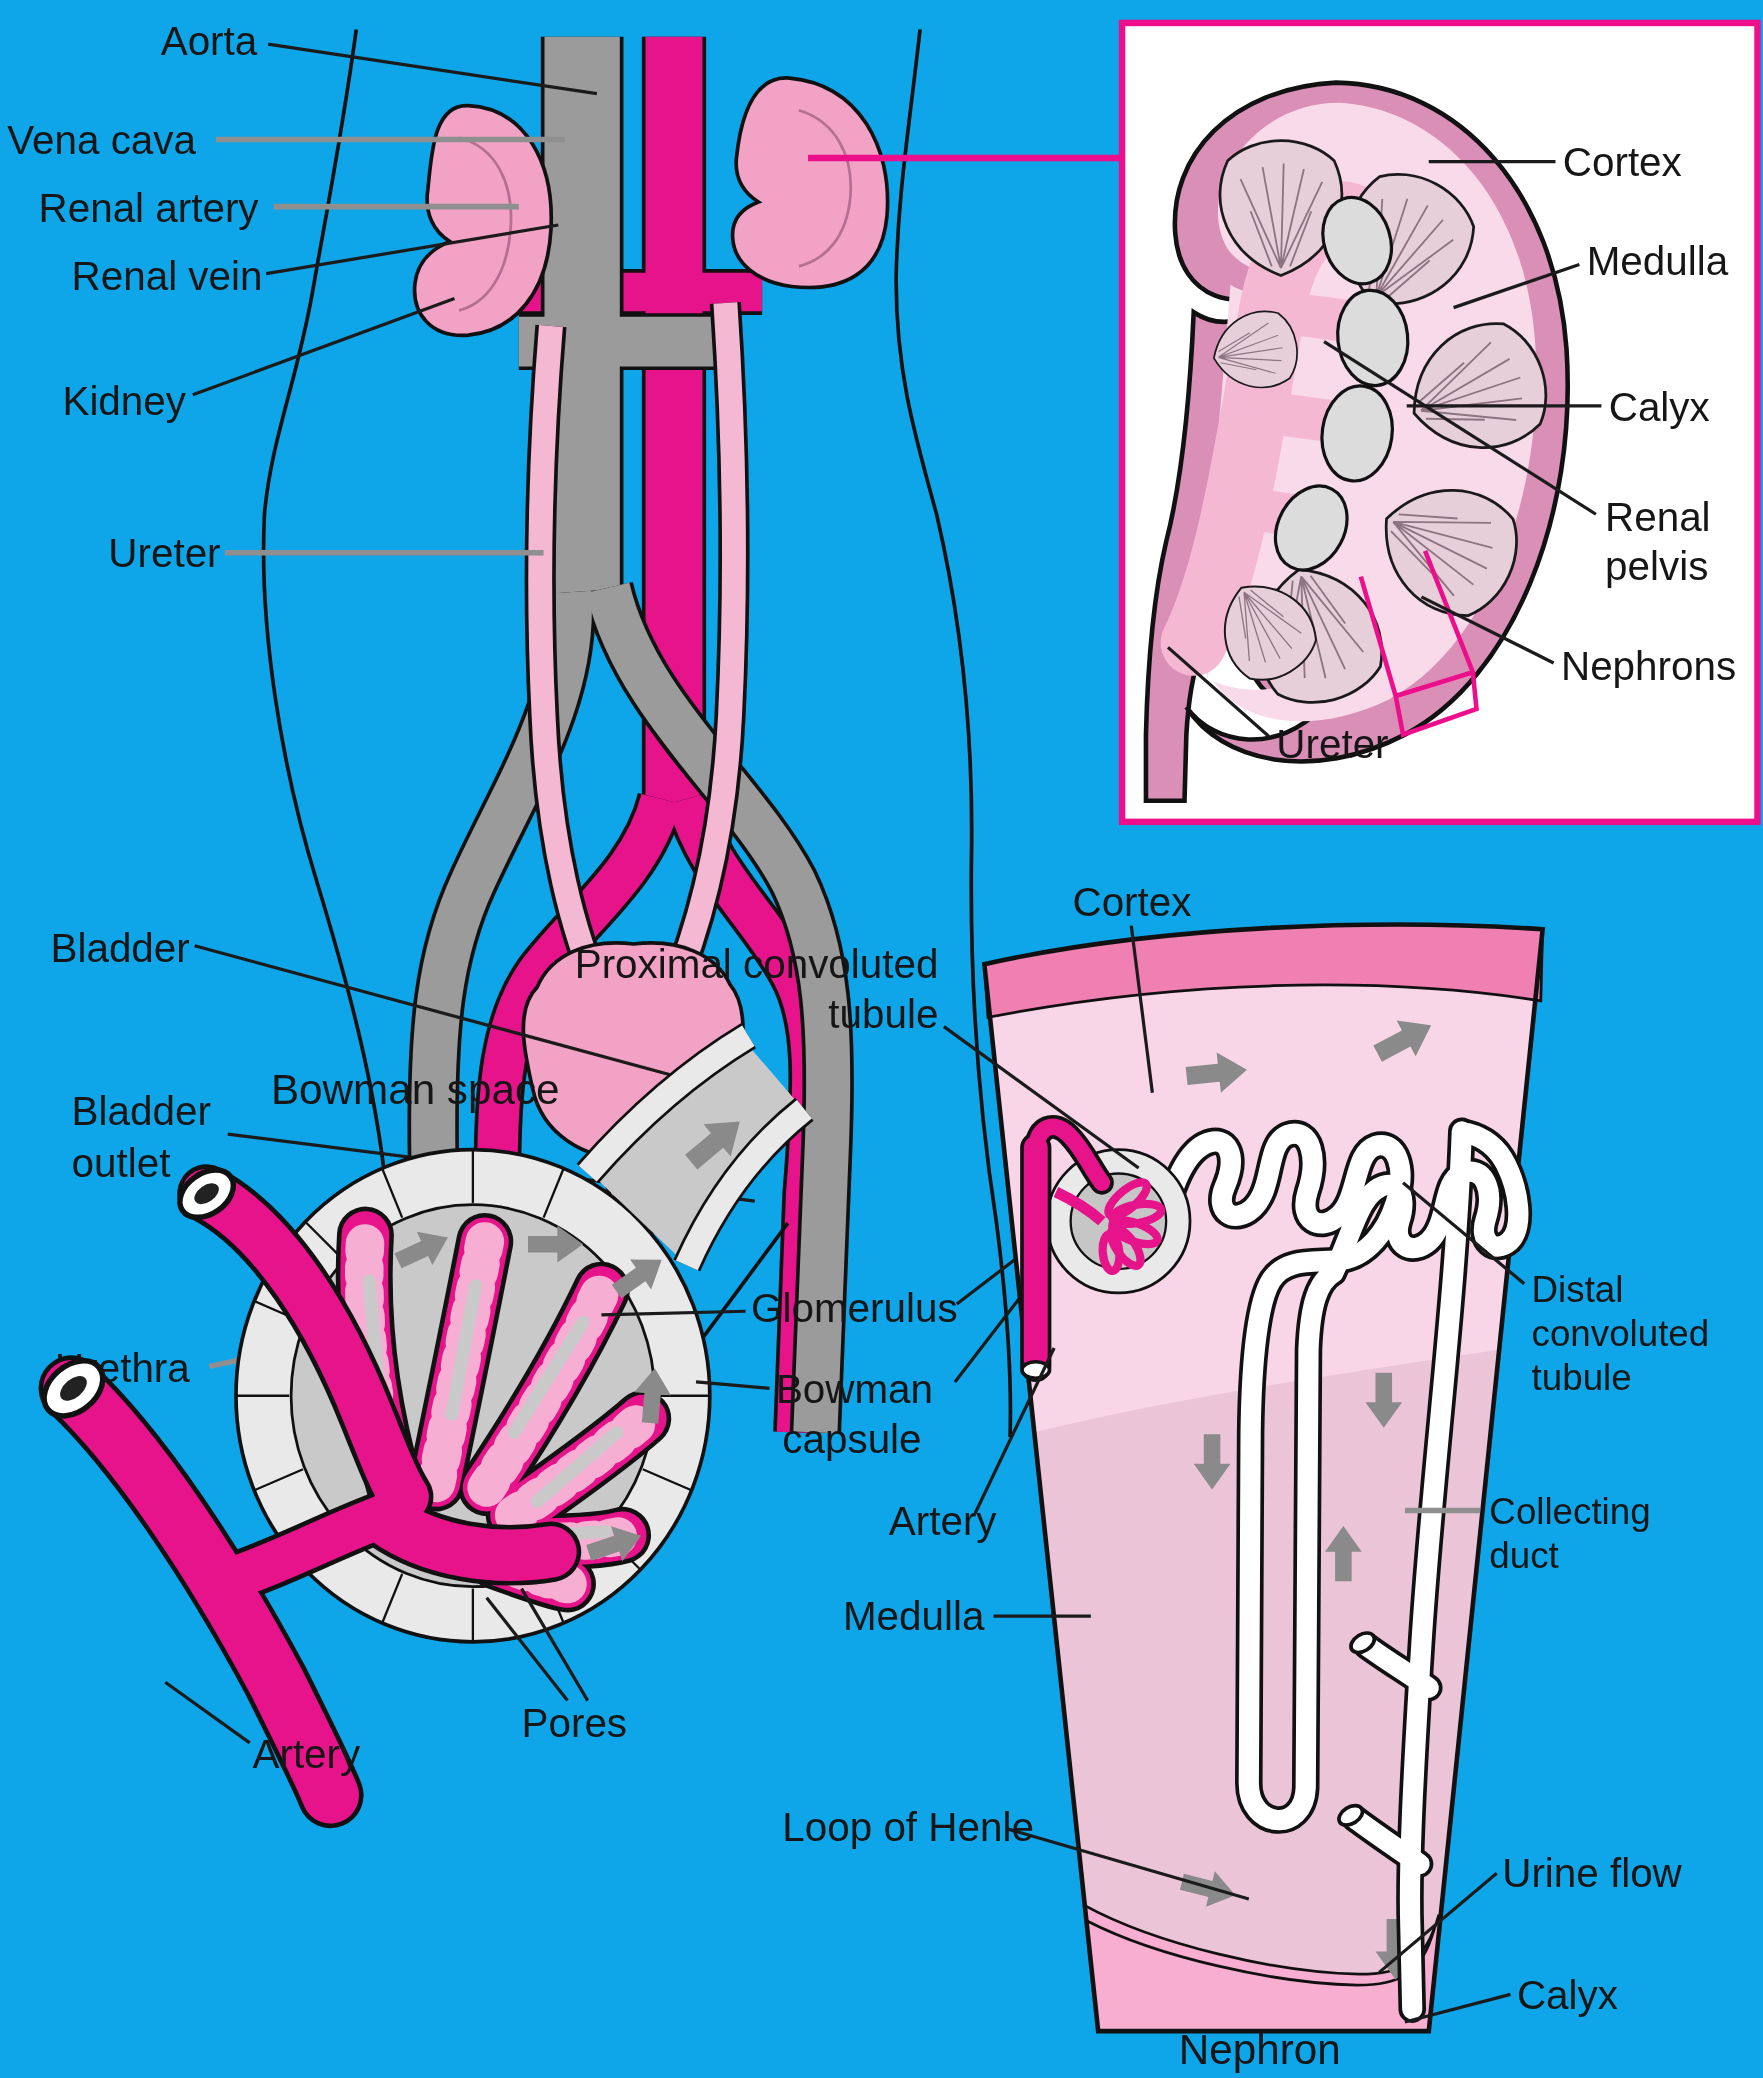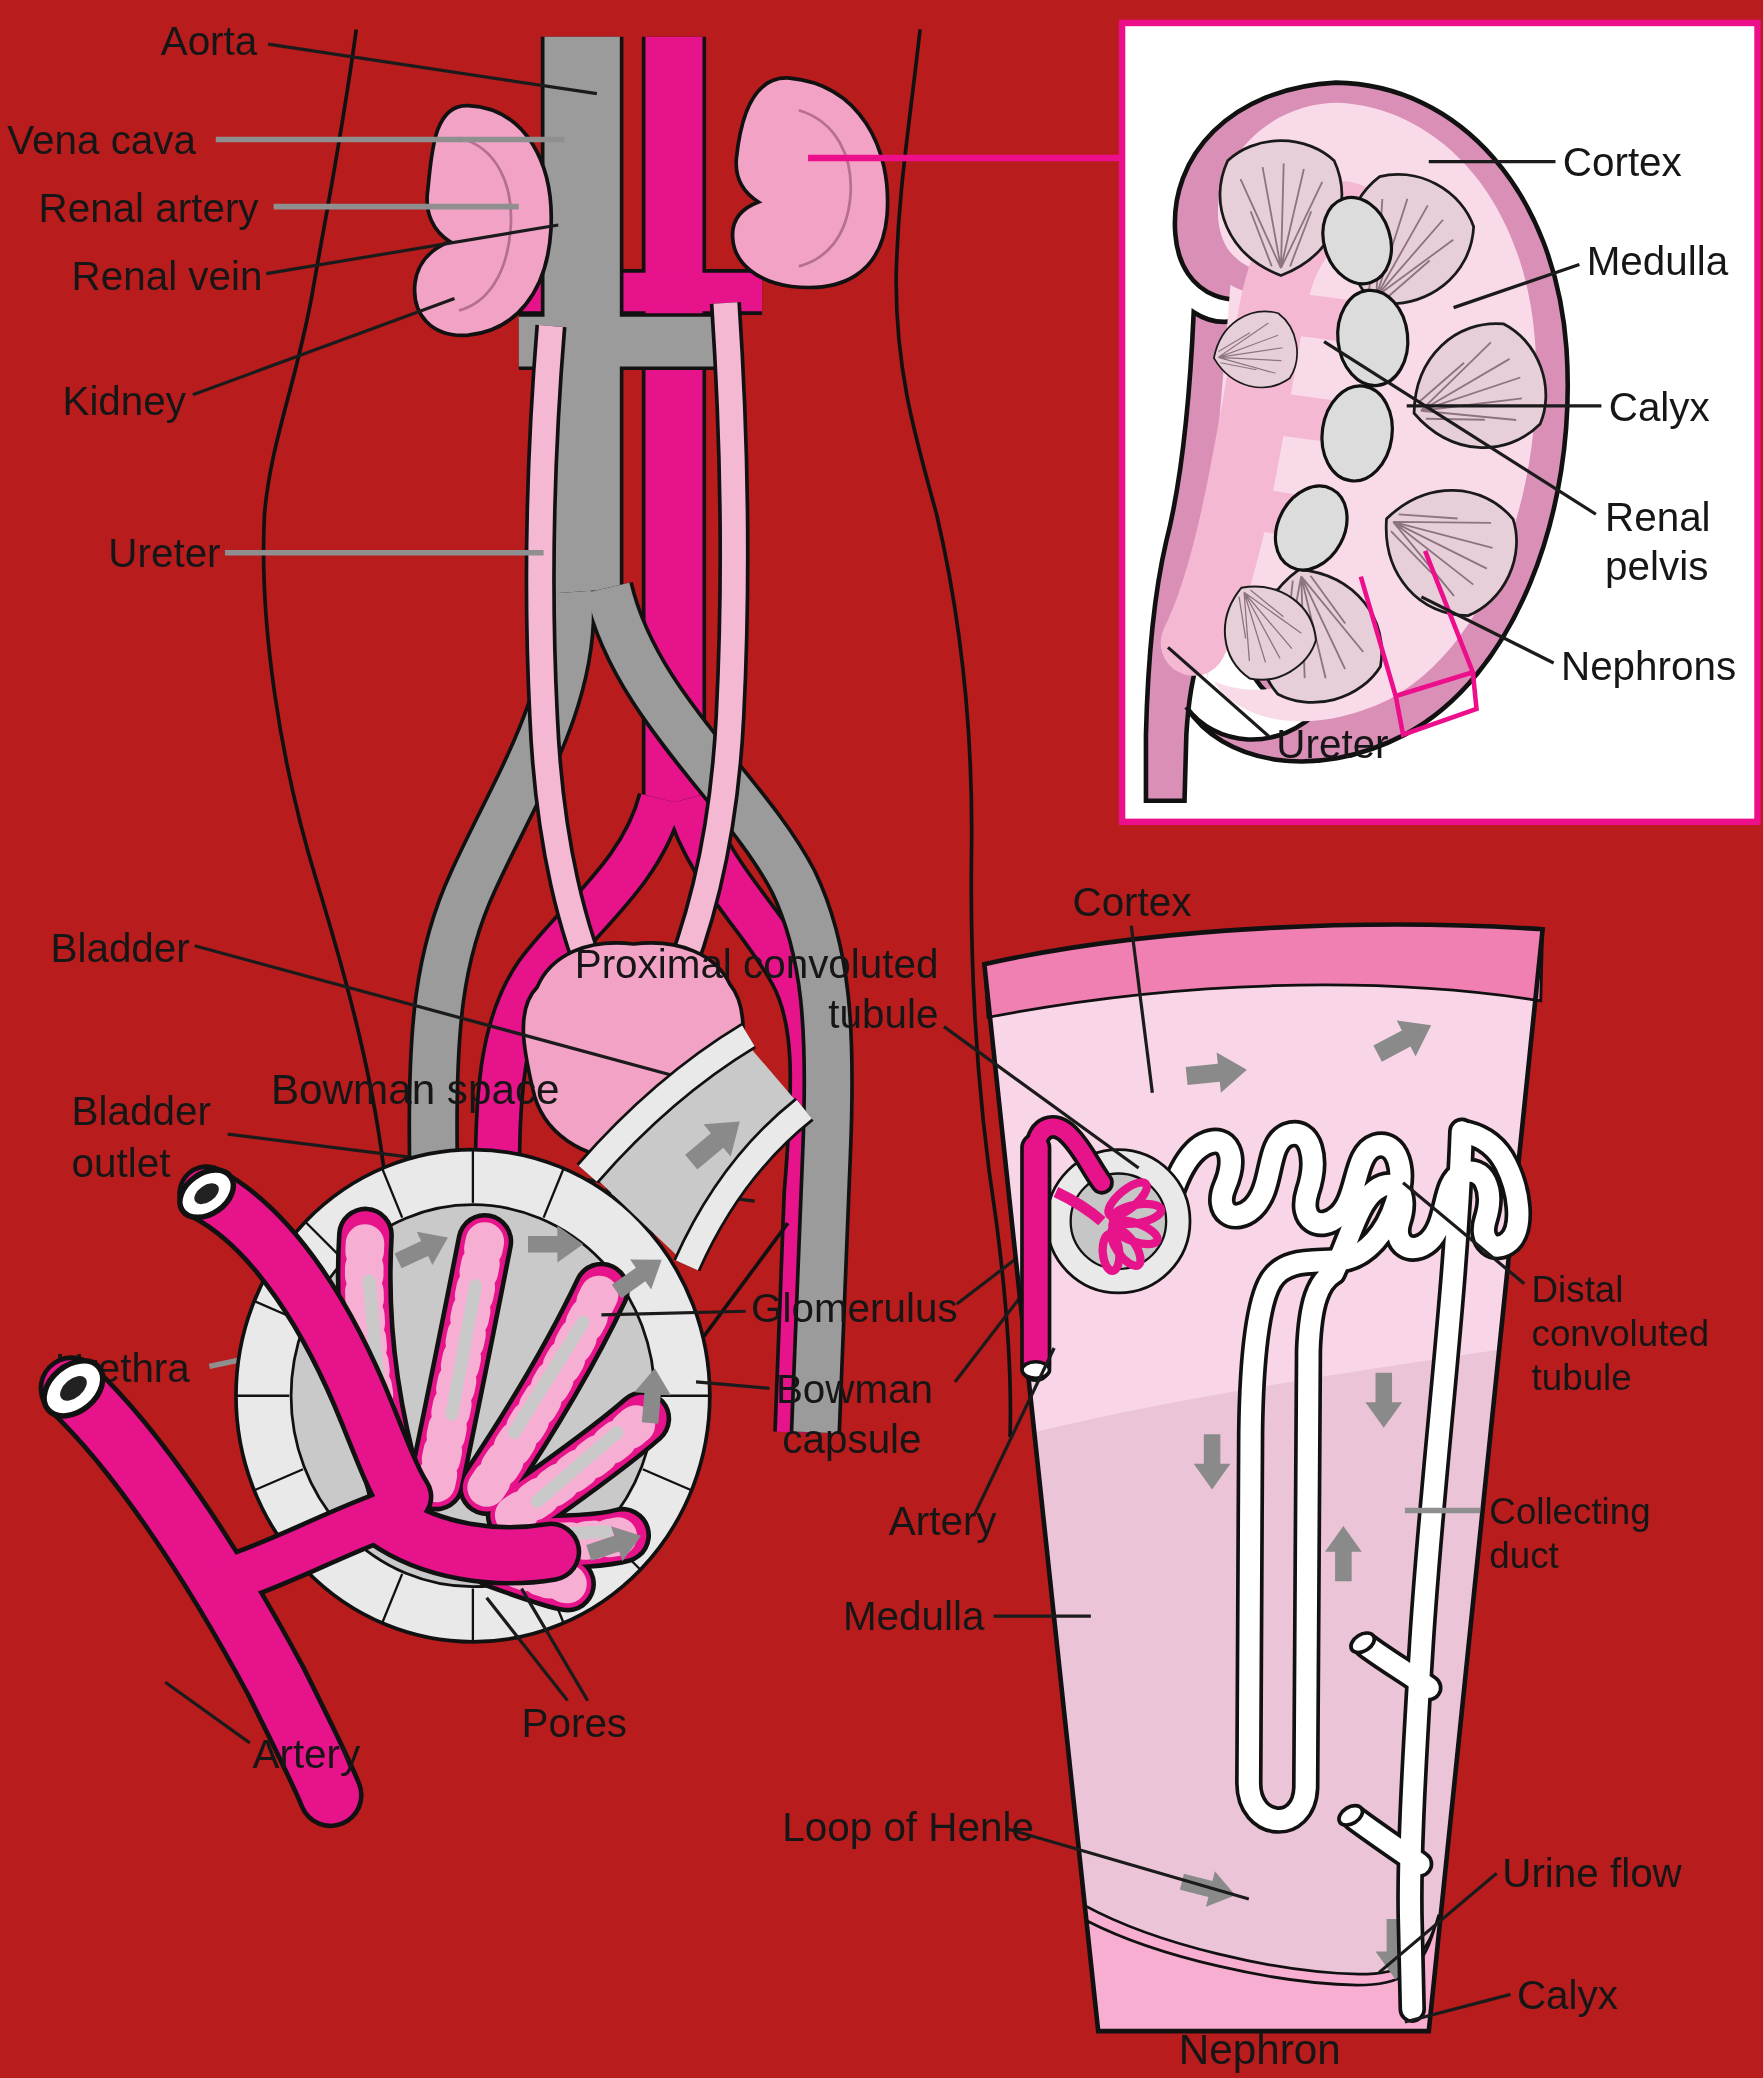--- a/index.html
+++ b/index.html
@@ -1,16 +1,16 @@
 <!DOCTYPE html>
 <html style="font-size:14.7px"><head>
 <meta charset="utf-8">
 <style>
   html,body{margin:0;padding:0;background:#ffffff;}
-  .page{position:relative;width:1763px;height:2078px;background:#b91c1c;overflow:hidden;}
+  .page{position:relative;width:1763px;height:2078px;background:#0ea5e9;overflow:hidden;}
   svg{display:block;}
   text{font-family:"Liberation Sans","DejaVu Sans",sans-serif;fill:#161616;}
   .lbl{font-size:44px;}
   .lbl-sm{font-size:40px;}
   .cap{font-size:46px;}
   .ttl{font-size:46px;}
   .leader{stroke:#1b1b1b;stroke-width:3.5;fill:none;}
   .leader-gray{stroke:#8f8f8f;stroke-width:6;fill:none;}
   .outline{stroke:#111;fill:none;}
 </style>

